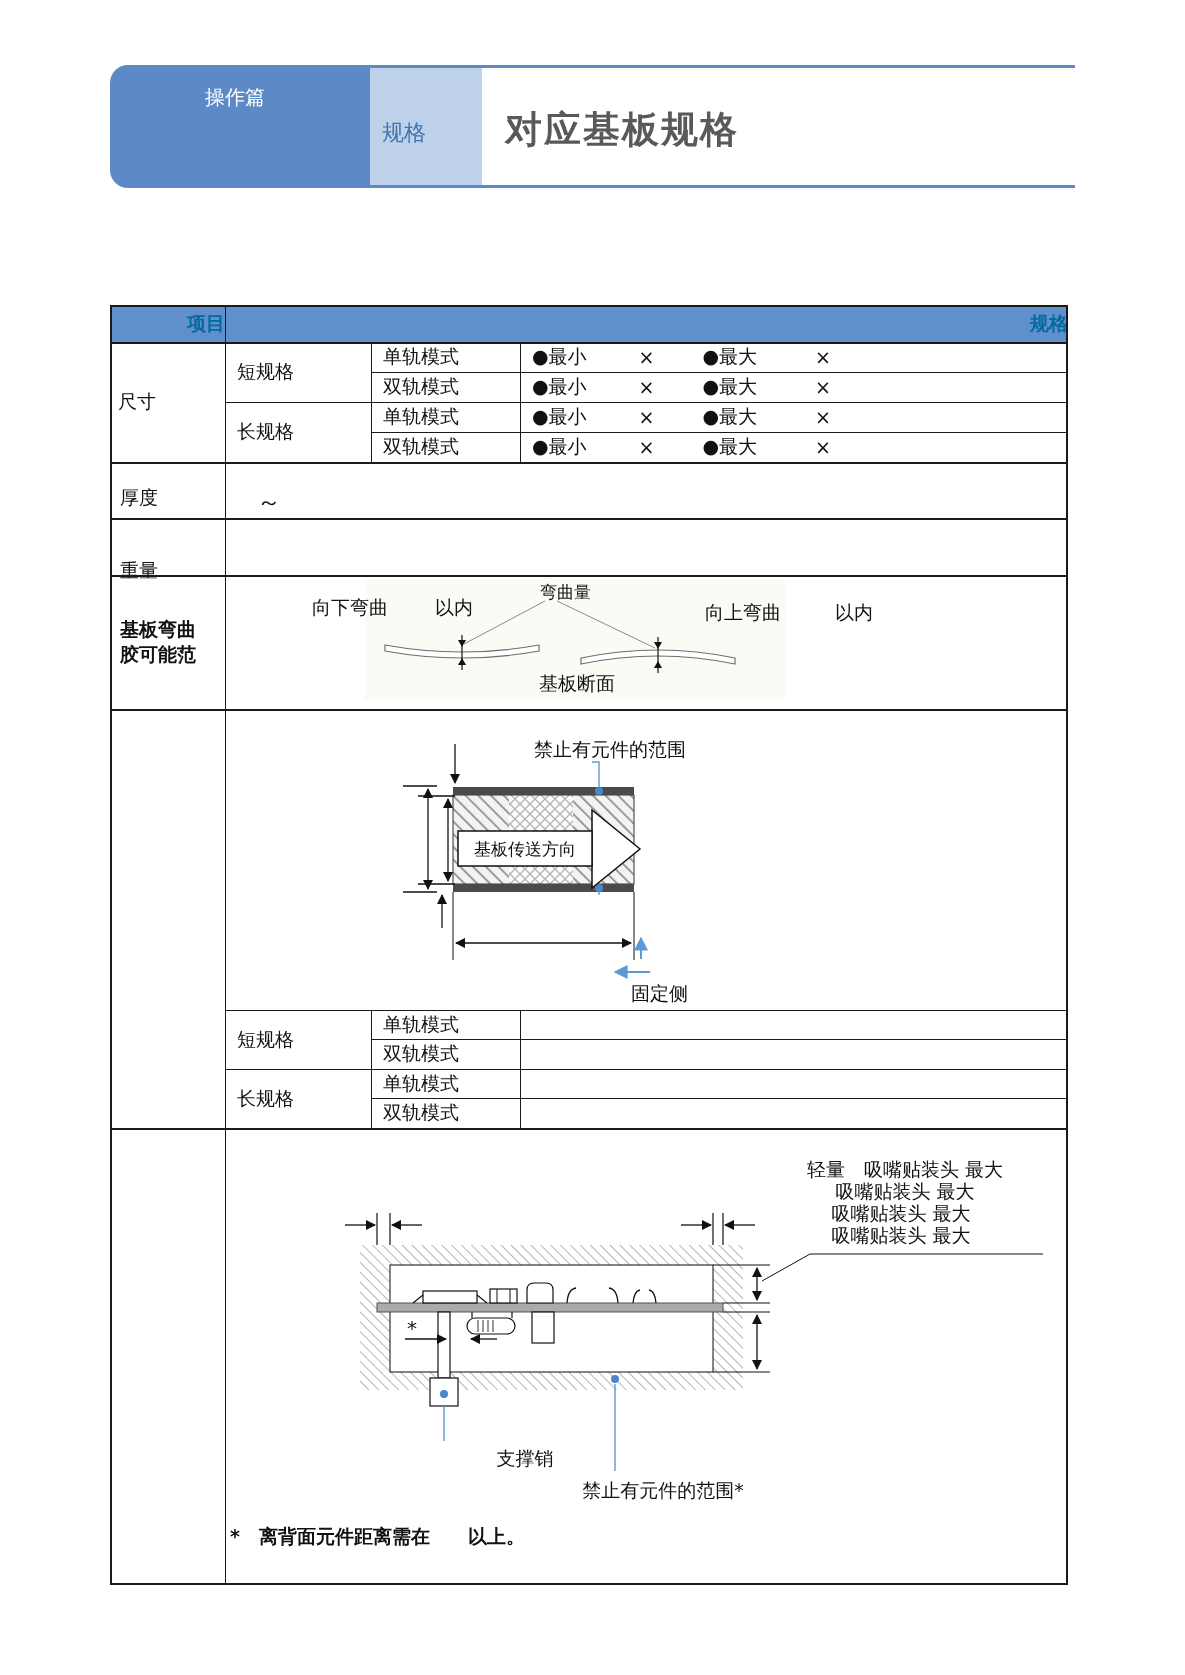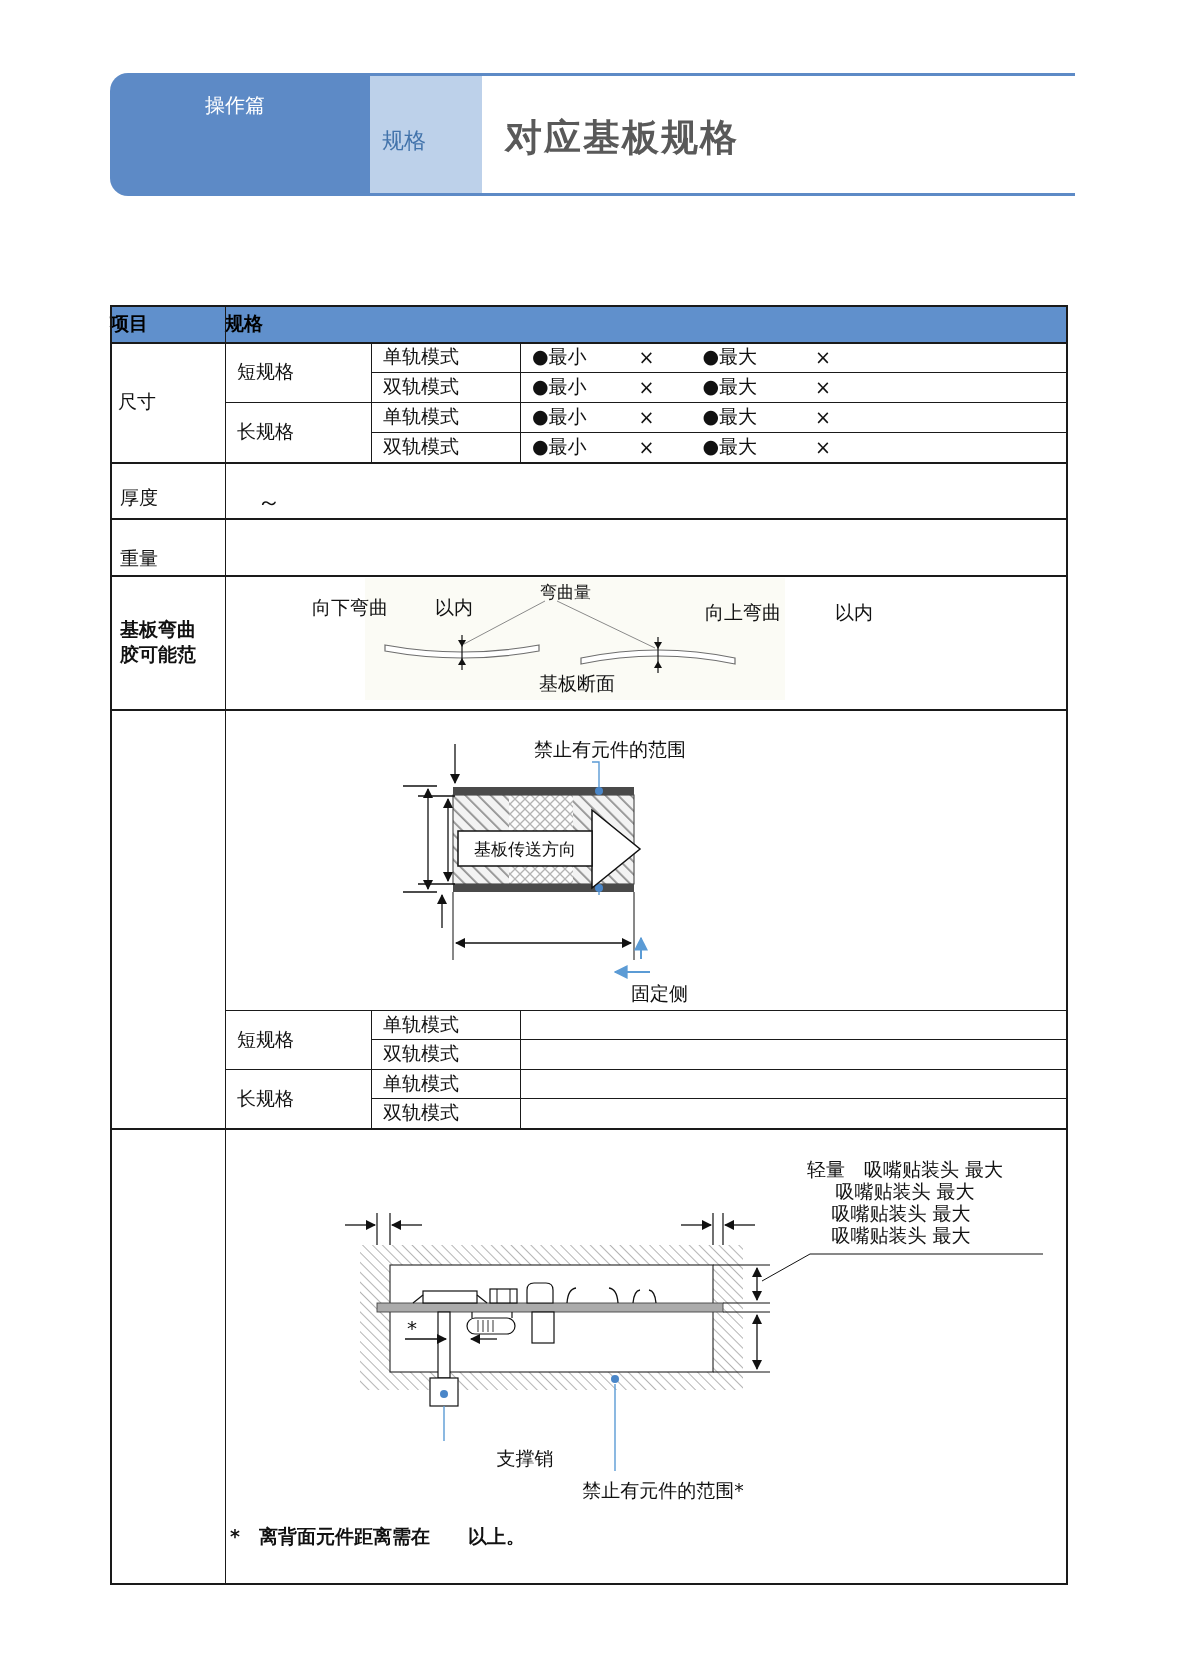--- a/index.html
+++ b/index.html
@@ -1,21 +1,21 @@
 <!DOCTYPE html>
 <html><head>
 <meta charset="utf-8">
 <style>
   html,body{margin:0;padding:0;background:#fff;}
   body{width:1185px;height:1675px;position:relative;font-family:"DejaVu Sans",sans-serif;color:#111;}
   .abs{position:absolute;}
   .ln{position:absolute;background:#1a1a1a;}
   .cell{position:absolute;display:flex;align-items:center;font-size:19px;color:#111;}
   .cell.top{align-items:center;}
-  .hdr{color:#000000;font-weight:bold;justify-content:flex-start;}
+  .hdr{color:#0369a1;font-weight:bold;justify-content:flex-end;}
   svg text{font-family:"DejaVu Sans",sans-serif;fill:#111;}
   .note{position:absolute;font-size:19px;color:#111;white-space:pre;}
 </style>
 </head>
 <body>
 
 <svg width="0" height="0" style="position:absolute">
   <defs>
     <pattern id="ph1" patternUnits="userSpaceOnUse" width="9" height="9" patternTransform="rotate(-45)">
       <rect width="9" height="9" fill="#f3f3f3"></rect>
@@ -31,21 +31,21 @@
     </pattern>
     <marker id="ab" viewBox="0 0 10 10" refX="9" refY="5" markerWidth="8" markerHeight="8" orient="auto-start-reverse">
       <path d="M0,0 L10,5 L0,10 Z" fill="#111"></path>
     </marker>
     <marker id="abl" viewBox="0 0 10 10" refX="9" refY="5" markerWidth="7" markerHeight="7" orient="auto-start-reverse">
       <path d="M0,0 L10,5 L0,10 Z" fill="#5b9bd5"></path>
     </marker>
   </defs>
 </svg>
 
-<div class="abs" style="left:0;top:8px;width:990px;height:200px;">
+<div class="abs" style="left:0;top:0;width:990px;height:200px;">
   <div class="abs" style="left:110px;top:65px;width:260px;height:123px;background:#5d8ac6;border-radius:18px 0 0 18px;"></div>
   <div class="abs" style="left:370px;top:65px;width:112px;height:123px;background:#bdd1ea;"></div>
   <div class="abs" style="left:290px;top:65px;width:785px;height:3px;background:#5d8ac6;"></div>
   <div class="abs" style="left:290px;top:185px;width:785px;height:3px;background:#5d8ac6;"></div>
   <div class="abs" style="left:205px;top:84px;font-size:20px;color:#fff;">操作篇</div>
   <div class="abs" style="left:382px;top:118px;font-size:22px;color:#4273ab;">规格</div>
   <div class="abs" style="left:505px;top:105px;font-size:37px;font-weight:bold;color:#595959;letter-spacing:2px;">对应基板规格</div>
 </div>
 
 <div class="abs" style="left:0;top:0;width:1185px;height:1675px;">
@@ -105,21 +105,21 @@
     <span style="margin-left:58px">×</span>
   </div>
 
   <div class="cell top" style="left:110px;top:462px;width:115px;height:56px;padding:8px 0 0 10px;">
     <span>厚度</span>
   </div>
   <div class="cell top" style="left:225px;top:462px;width:843px;height:56px;padding:12px 0 0 32px;font-size:24px;">
     <span>～</span>
   </div>
 
-  <div class="cell top" style="left:110px;top:518px;width:115px;height:57px;padding:12px 0 0 10px;">
+  <div class="cell top" style="left:110px;top:518px;width:115px;height:57px;padding:24px 0 0 10px;">
     <span>重量</span>
   </div>
 
   <div class="cell" style="left:110px;top:575px;width:115px;height:134px;padding-left:10px;">
     <div style="line-height:25px;font-weight:bold;">
       <div>基板弯曲</div>
       <div>胶可能范</div>
     </div>
   </div>
   <svg class="abs" style="left:225px;top:575px;" width="843" height="134" viewBox="0 0 843 134">

